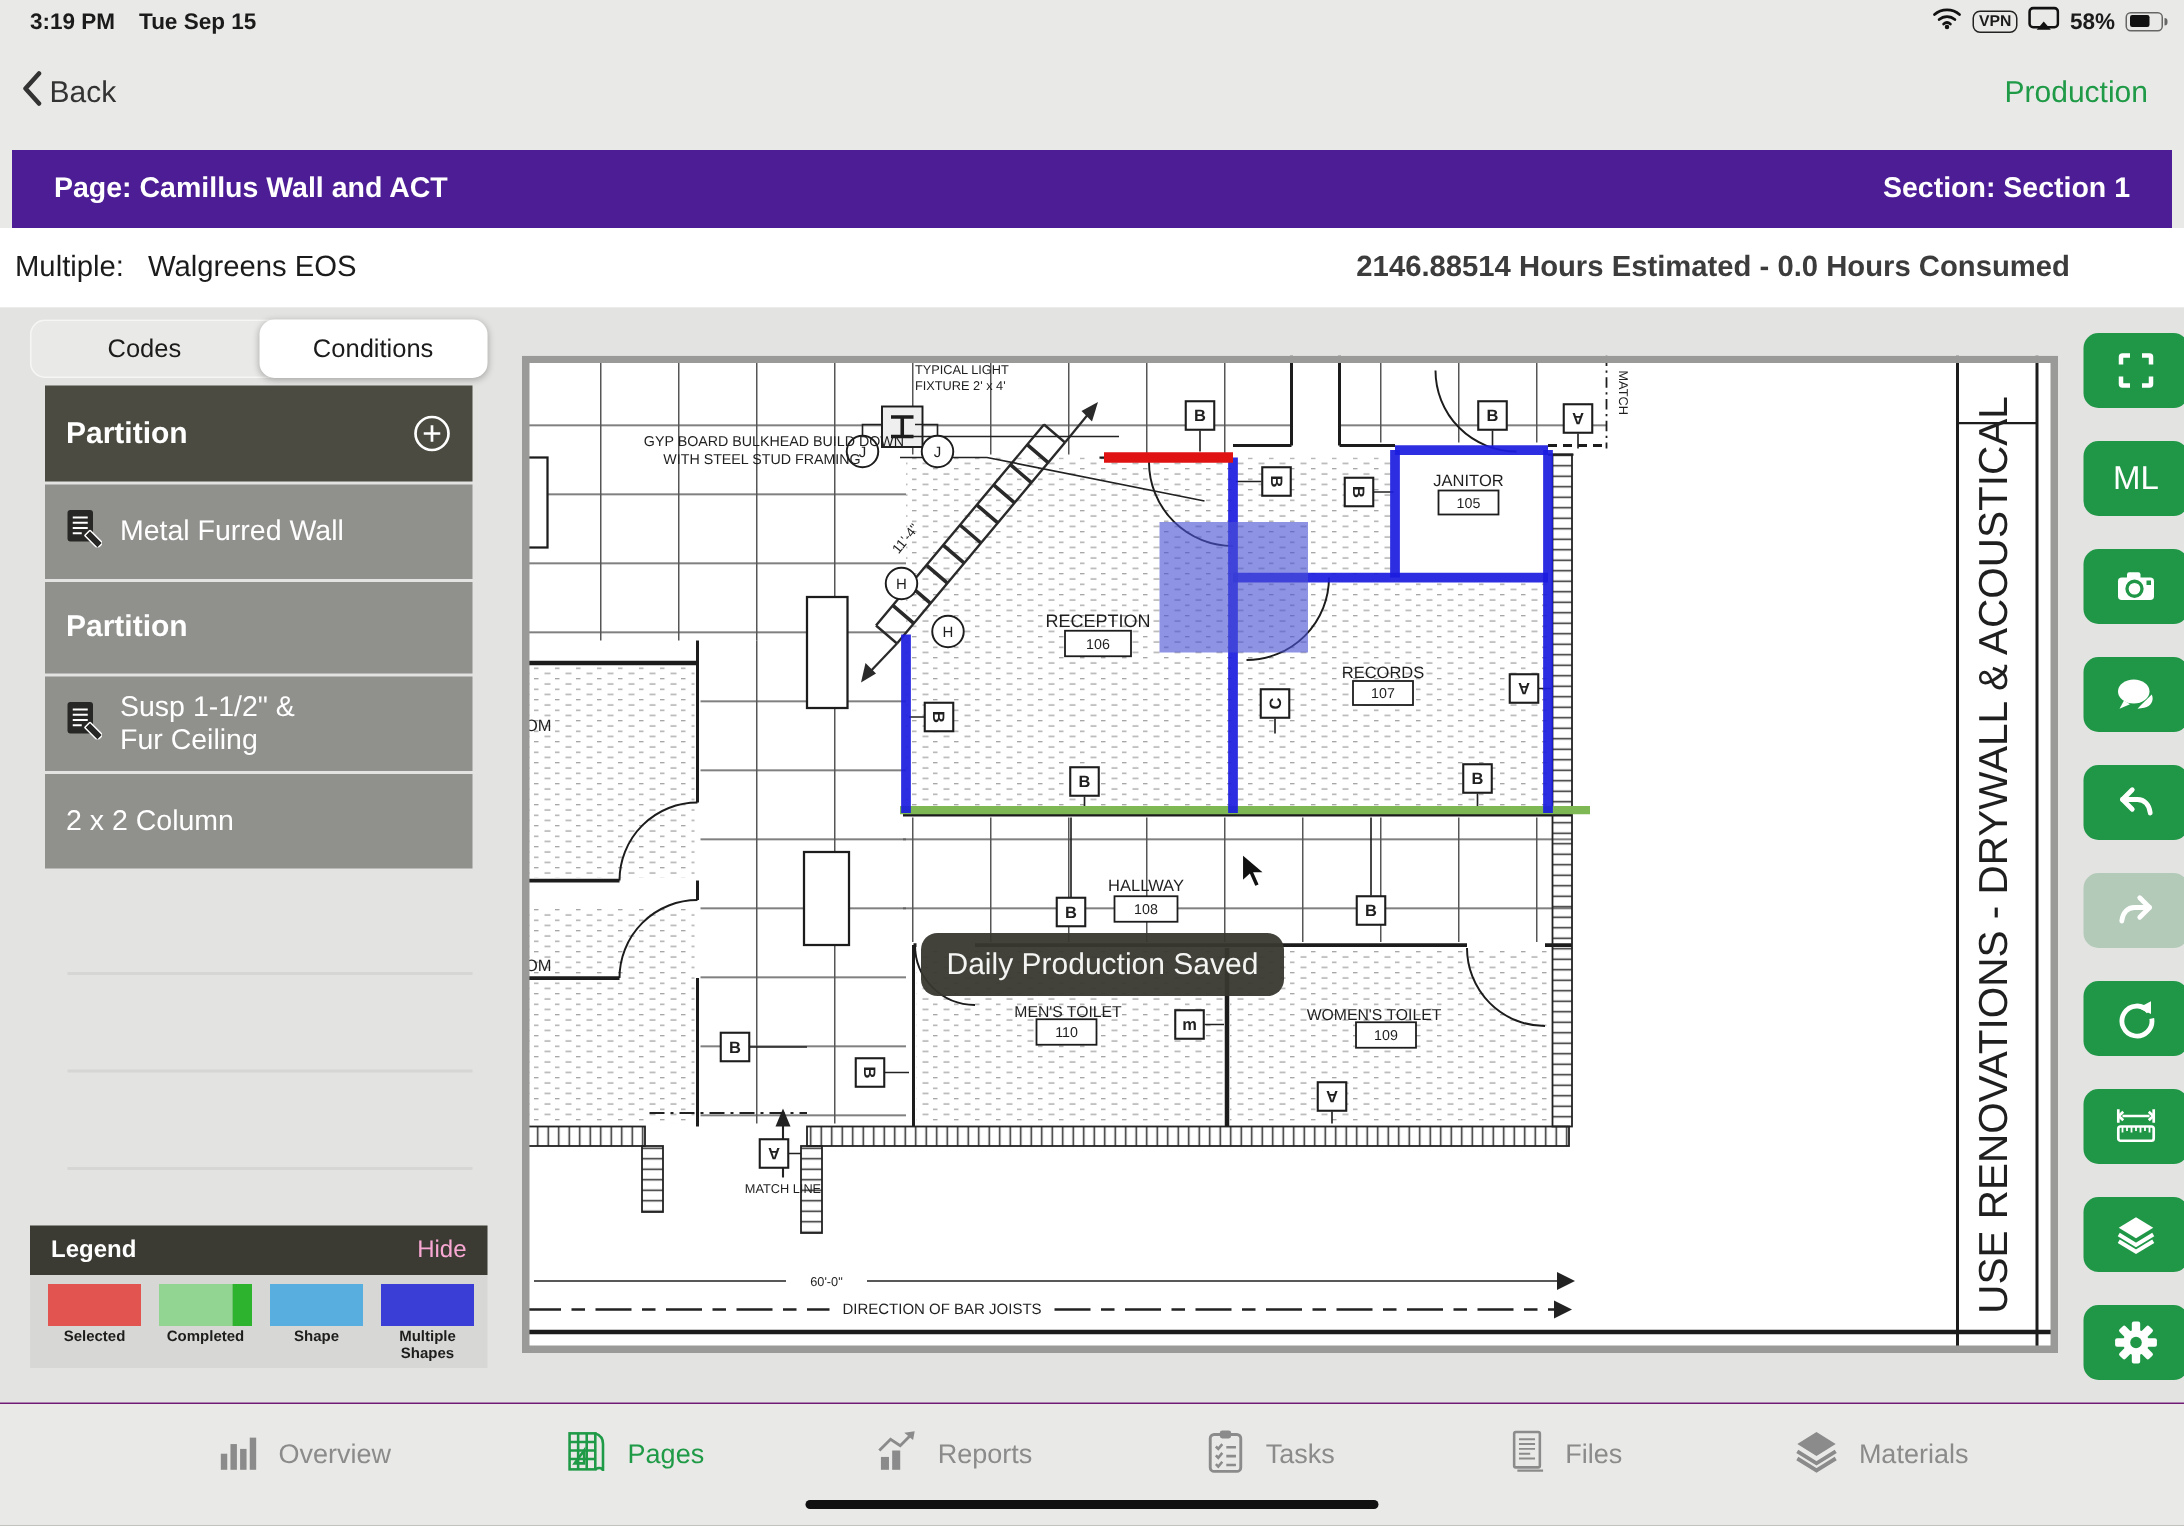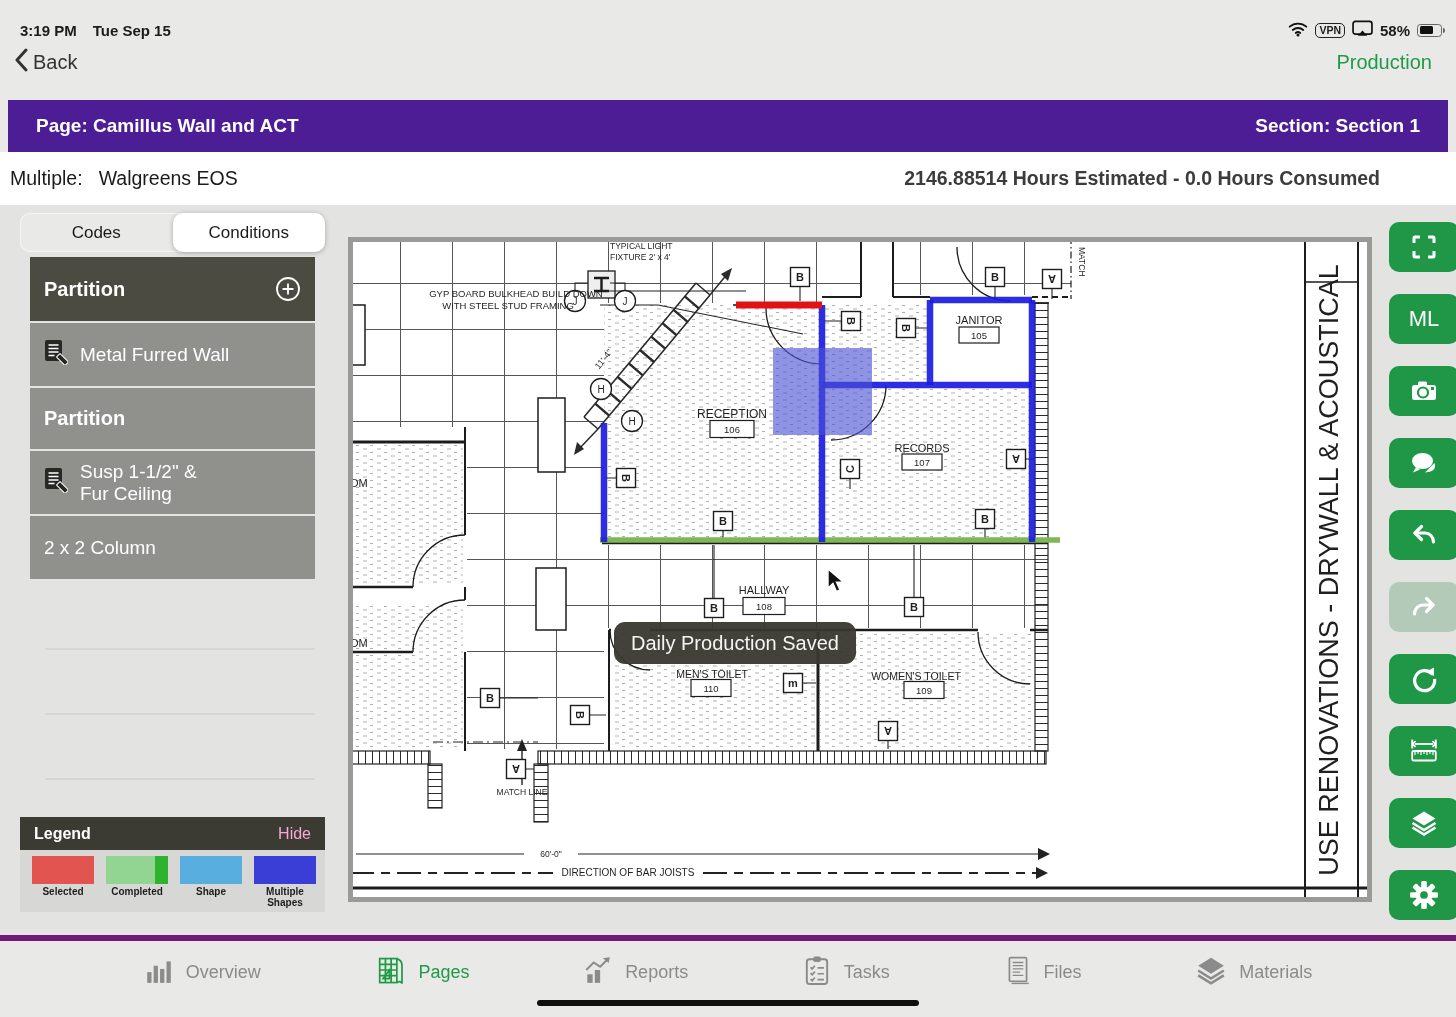--- a/index.html
+++ b/index.html
@@ -1,20 +1,20 @@
 <!DOCTYPE html>
 <html><head>
 <meta charset="utf-8">
 <style>
   html,body{margin:0;padding:0;background:#9a9a98;}
   *{box-sizing:border-box;}
   .screen{position:relative;width:1456px;height:1017px;background:#e9e9e7;
     font-family:"Liberation Sans",sans-serif;color:#1b1b1b;overflow:hidden;}
   
-  .status-bar{position:absolute;left:0;top:16px;width:100%;height:28px;display:flex;
+  .status-bar{position:absolute;left:0;top:0;width:100%;height:28px;display:flex;
     align-items:center;justify-content:space-between;padding:0 14px 0 20px;font-size:15px;font-weight:700;}
   .sb-left{display:flex;gap:16px;}
   .sb-right{display:flex;align-items:center;gap:7px;}
   .vpn-badge{border:1.6px solid #222;border-radius:5px;font-size:10.5px;font-weight:700;
     padding:0px 3px;line-height:13px;}
   .battery{position:relative;width:25px;height:13px;border:1.5px solid #666;border-radius:3.5px;}
   .battery .fill{position:absolute;left:1.5px;top:1.5px;bottom:1.5px;width:58%;background:#111;border-radius:1.5px;}
   .battery .nub{position:absolute;right:-4px;top:3.5px;width:2.5px;height:5px;background:#666;border-radius:0 2px 2px 0;}
   
   .nav-bar{position:absolute;left:0;top:28px;width:100%;height:68px;display:flex;
@@ -66,21 +66,21 @@
   .tool-btn{position:absolute;left:0;width:70px;height:50px;background:#1f9747;border-radius:10px;
     display:flex;align-items:center;justify-content:center;cursor:pointer;color:#fff;
     font-size:22px;font-weight:500;}
   .tool-btn.disabled{background:#b3cab9;}
   
   .toast{position:absolute;left:614px;top:417px;height:42px;background:rgba(56,56,48,.95);
     border-radius:11px;color:#f4f4f2;font-size:20px;display:flex;align-items:center;padding:0 17px;}
   .cursor{position:absolute;left:826px;top:363px;}
   
   .tab-bar{position:absolute;left:0;top:935px;width:100%;height:82px;background:#e9e9e7;
-    border-top:6px solid #701a75;display:flex;align-items:center;justify-content:space-evenly;padding:0 30px 14px 30px;}
+    border-top:1px solid #701a75;display:flex;align-items:center;justify-content:space-evenly;padding:0 30px 14px 30px;}
   .tab-item{display:flex;align-items:center;gap:12px;font-size:18px;color:#8b8b8b;cursor:pointer;}
   .tab-item.active{color:#1f9a47;font-weight:500;}
   .home-indicator{position:absolute;left:537px;top:1000px;width:382px;height:5.5px;border-radius:3px;background:#101010;}
 </style>
 </head>
 <body>
 
 <div class="screen">
 
   <div class="status-bar">

